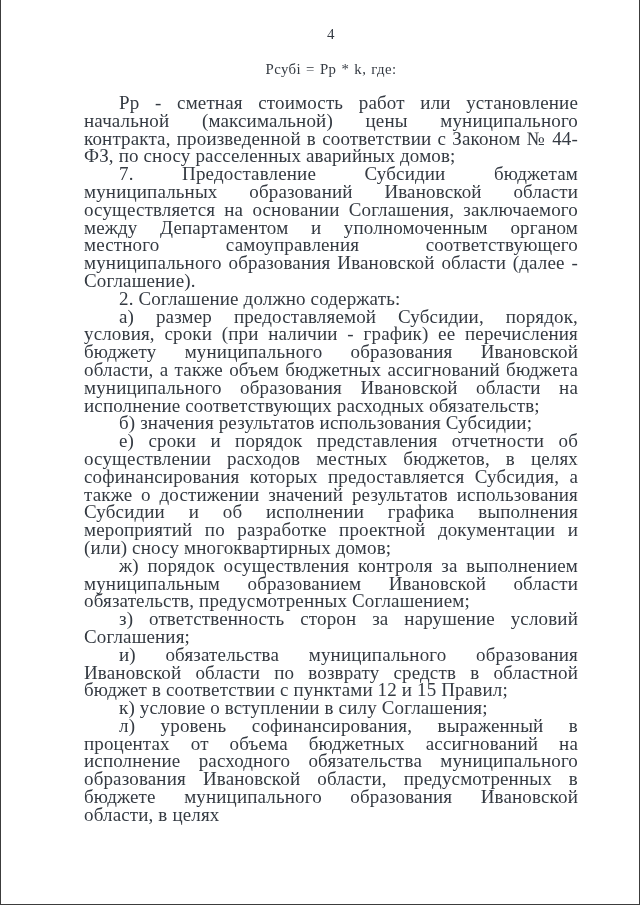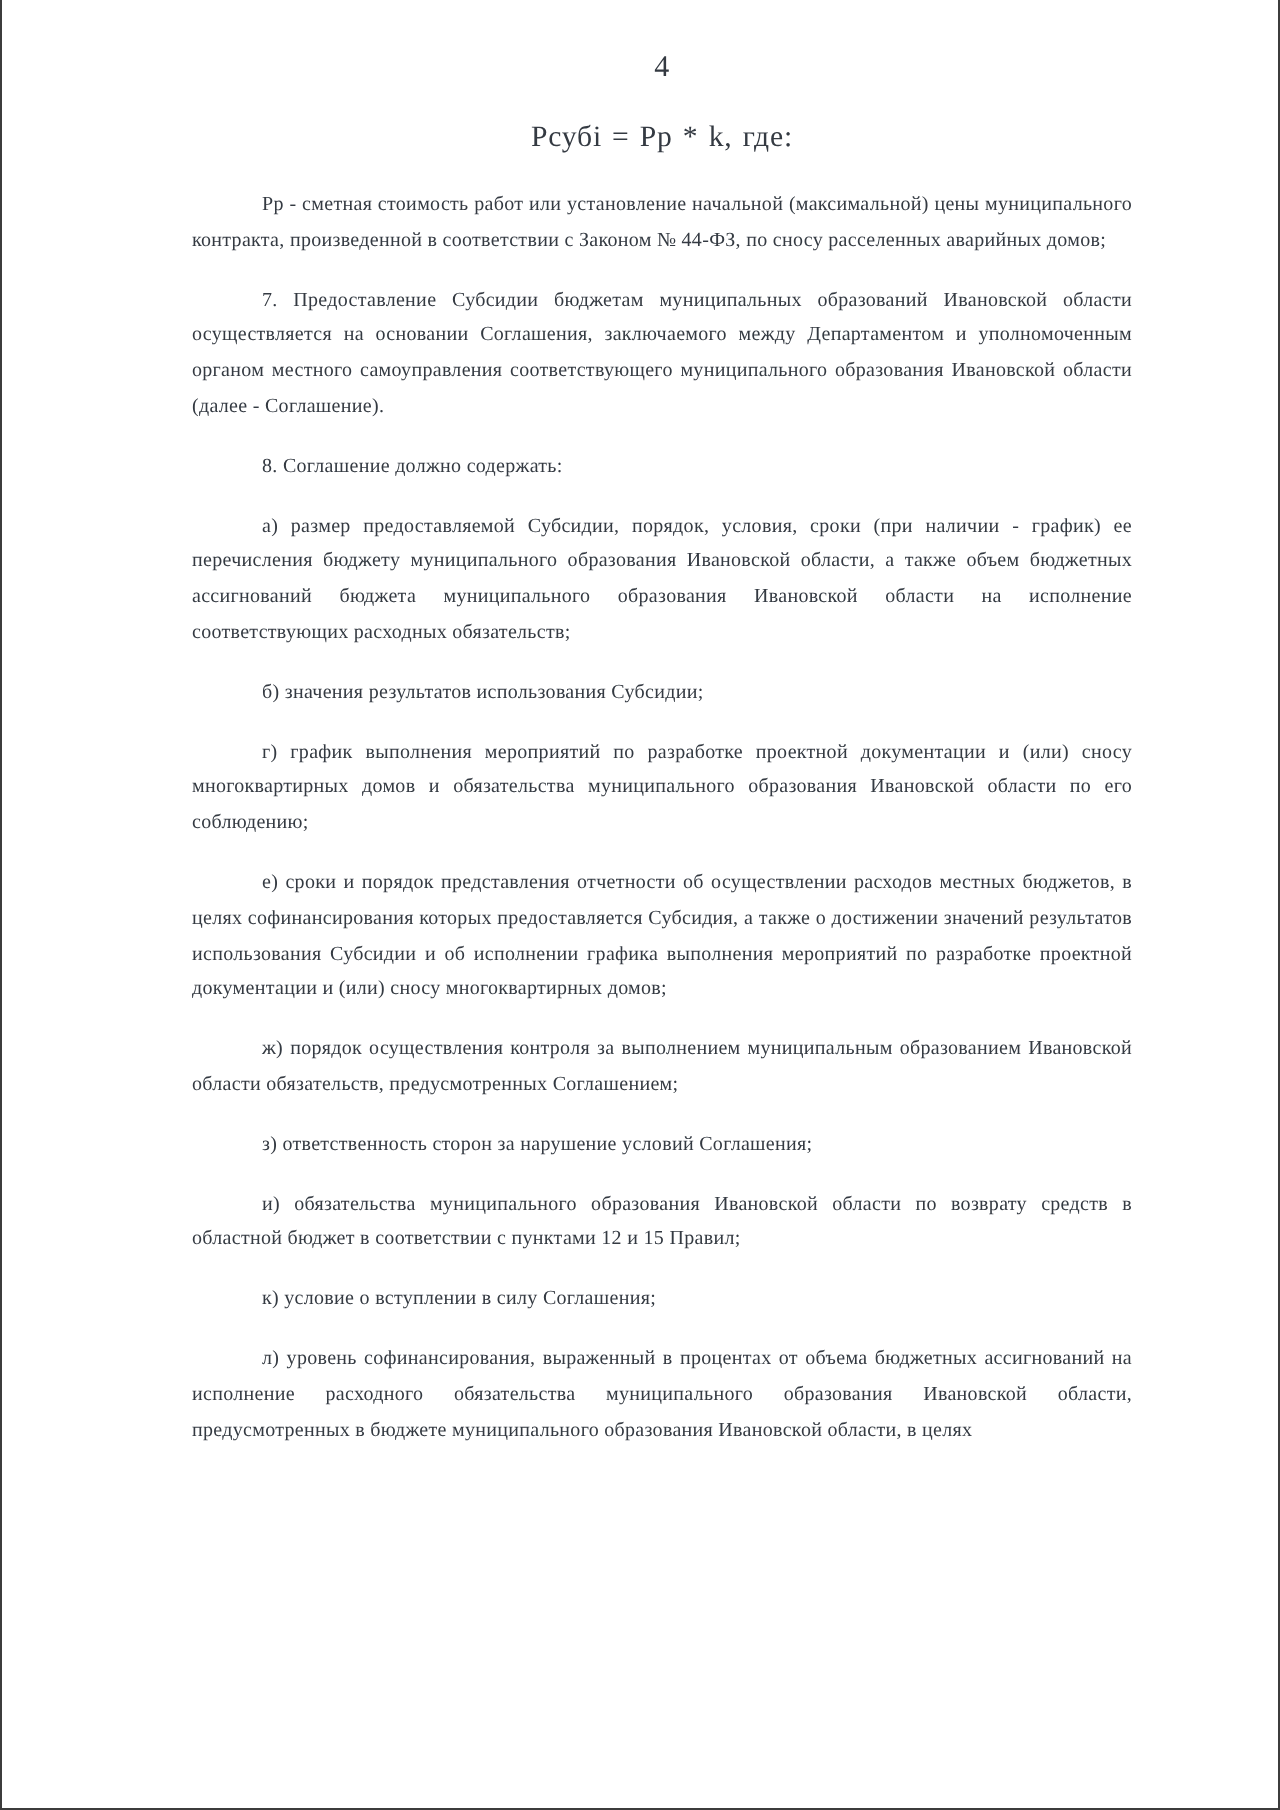--- a/index.html
+++ b/index.html
@@ -35,45 +35,44 @@
     letter-spacing: 0.3px;
   }
   .formula {
     text-align: center;
     font-size: 14.8px;
     margin: 0 0 16px 0;
     letter-spacing: 0.4px;
     word-spacing: 1px;
   }
   .body-text p {
-    margin: 12px;
-    font-size: 10px;
+    margin: 0;
+    font-size: 19px;
     line-height: 17.8px;
     text-align: justify;
     text-indent: 35px;
     letter-spacing: 0.15px;
   }
 </style>
 </head>
 <body>
 
 <div class="scan-edge left"></div>
 <div class="scan-edge right"></div>
 <div class="scan-edge bottom"></div>
 
 <div class="page">
   <div class="page-number">4</div>
   <div class="formula">Рсубi = Рр * k, где:</div>
   <div class="body-text">
     <p>Рр - сметная стоимость работ или установление начальной (максимальной) цены муниципального контракта, произведенной в соответствии с Законом № 44-ФЗ, по сносу расселенных аварийных домов;</p>
     <p>7. Предоставление Субсидии бюджетам муниципальных образований Ивановской области осуществляется на основании Соглашения, заключаемого между Департаментом и уполномоченным органом местного самоуправления соответствующего муниципального образования Ивановской области (далее - Соглашение).</p>
-    <p>8. Соглашение должно содержать:</p>
+    <p>2. Соглашение должно содержать:</p>
     <p>а) размер предоставляемой Субсидии, порядок, условия, сроки (при наличии - график) ее перечисления бюджету муниципального образования Ивановской области, а также объем бюджетных ассигнований бюджета муниципального образования Ивановской области на исполнение соответствующих расходных обязательств;</p>
     <p>б) значения результатов использования Субсидии;</p>
-    <p>г) график выполнения мероприятий по разработке проектной документации и (или) сносу многоквартирных домов и обязательства муниципального образования Ивановской области по его соблюдению;</p>
     <p>е) сроки и порядок представления отчетности об осуществлении расходов местных бюджетов, в целях софинансирования которых предоставляется Субсидия, а также о достижении значений результатов использования Субсидии и об исполнении графика выполнения мероприятий по разработке проектной документации и (или) сносу многоквартирных домов;</p>
     <p>ж) порядок осуществления контроля за выполнением муниципальным образованием Ивановской области обязательств, предусмотренных Соглашением;</p>
     <p>з) ответственность сторон за нарушение условий Соглашения;</p>
     <p>и) обязательства муниципального образования Ивановской области по возврату средств в областной бюджет в соответствии с пунктами 12 и 15 Правил;</p>
     <p>к) условие о вступлении в силу Соглашения;</p>
     <p>л) уровень софинансирования, выраженный в процентах от объема бюджетных ассигнований на исполнение расходного обязательства муниципального образования Ивановской области, предусмотренных в бюджете муниципального образования Ивановской области, в целях</p>
   </div>
 </div>
 
 </body></html>

